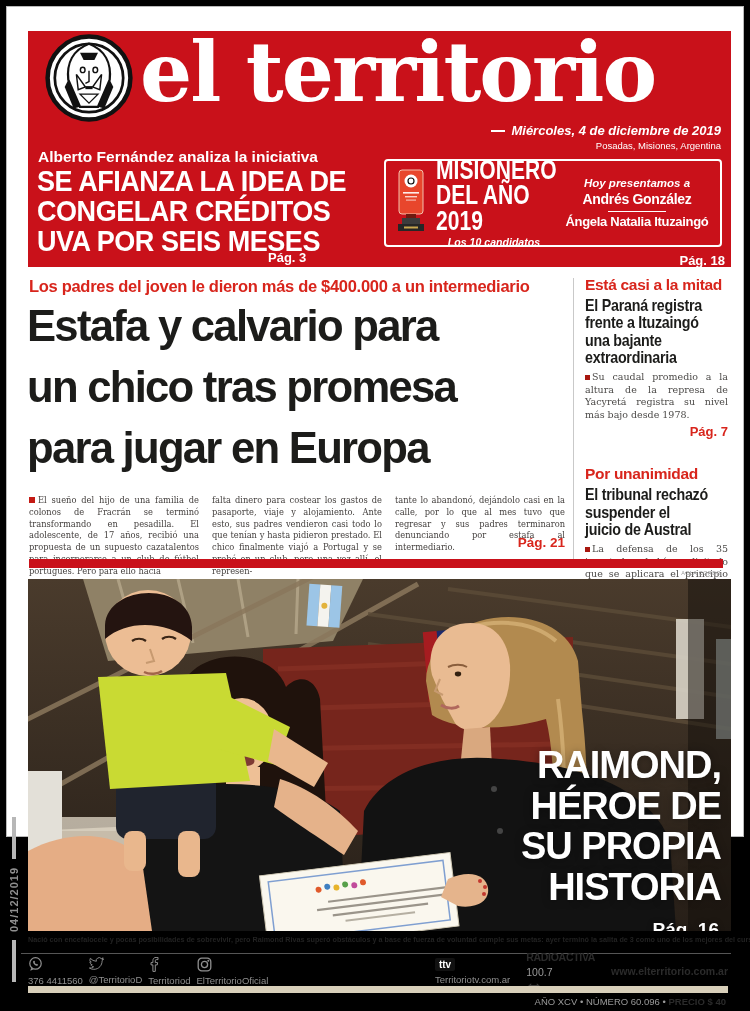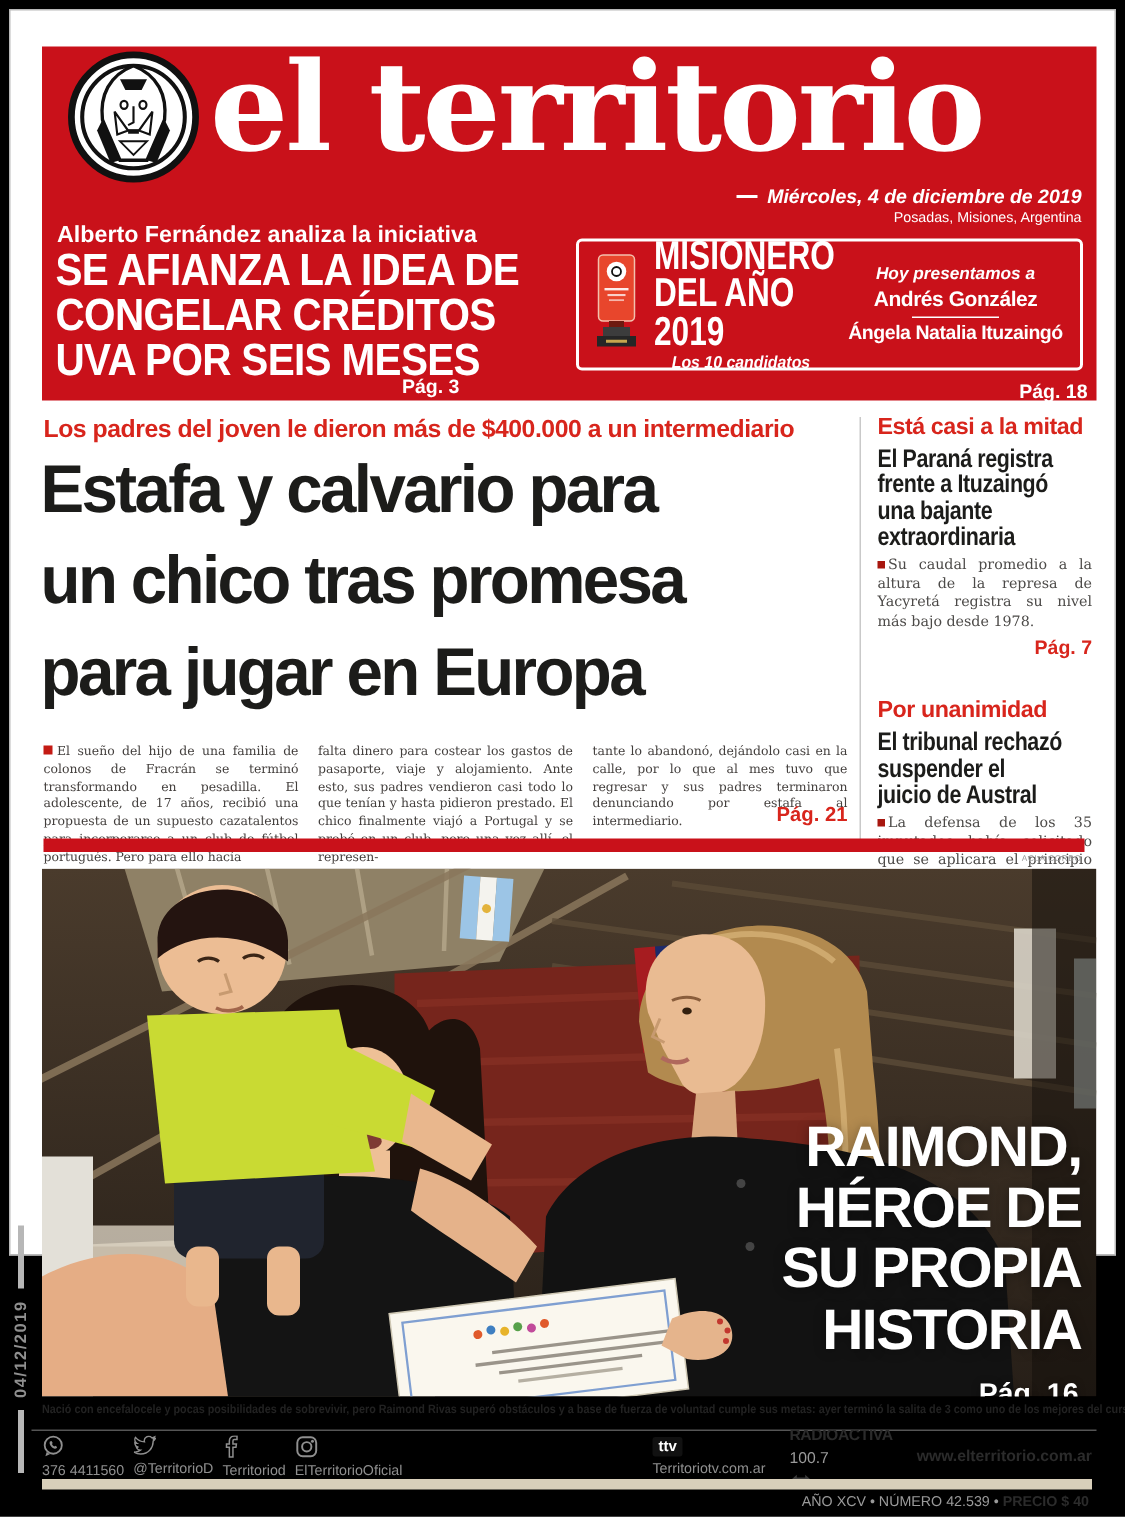--- a/index.html
+++ b/index.html
@@ -367,16 +367,16 @@
     <span class="f-item" style="margin-left:10px;">
       <span class="radio-brand">RADIOACTIVA</span>
       <span class="radio-freq">100.7</span>
       <svg width="16" height="10" viewBox="0 0 16 10">
         <path d="M2 5 L5.2 2.2 V4 H10.8 V2.2 L14 5 L10.8 7.8 V6 H5.2 V7.8 Z" fill="#3a3a3a"></path>
       </svg>
     </span>
     <span class="website" style="margin-left:10px;">www.elterritorio.com.ar</span>
   </div>
   <div class="abs tanbar"></div>
-  <div class="abs edition"><span>AÑO XCV • NÚMERO 42.539 • </span><b>PRECIO $ 40</b></div>
+  <div class="abs edition"><span>AÑO XCV • NÚMERO 60.096 • </span><b>PRECIO $ 40</b></div>
 
  </div>
 </div>
 
 </body></html>

